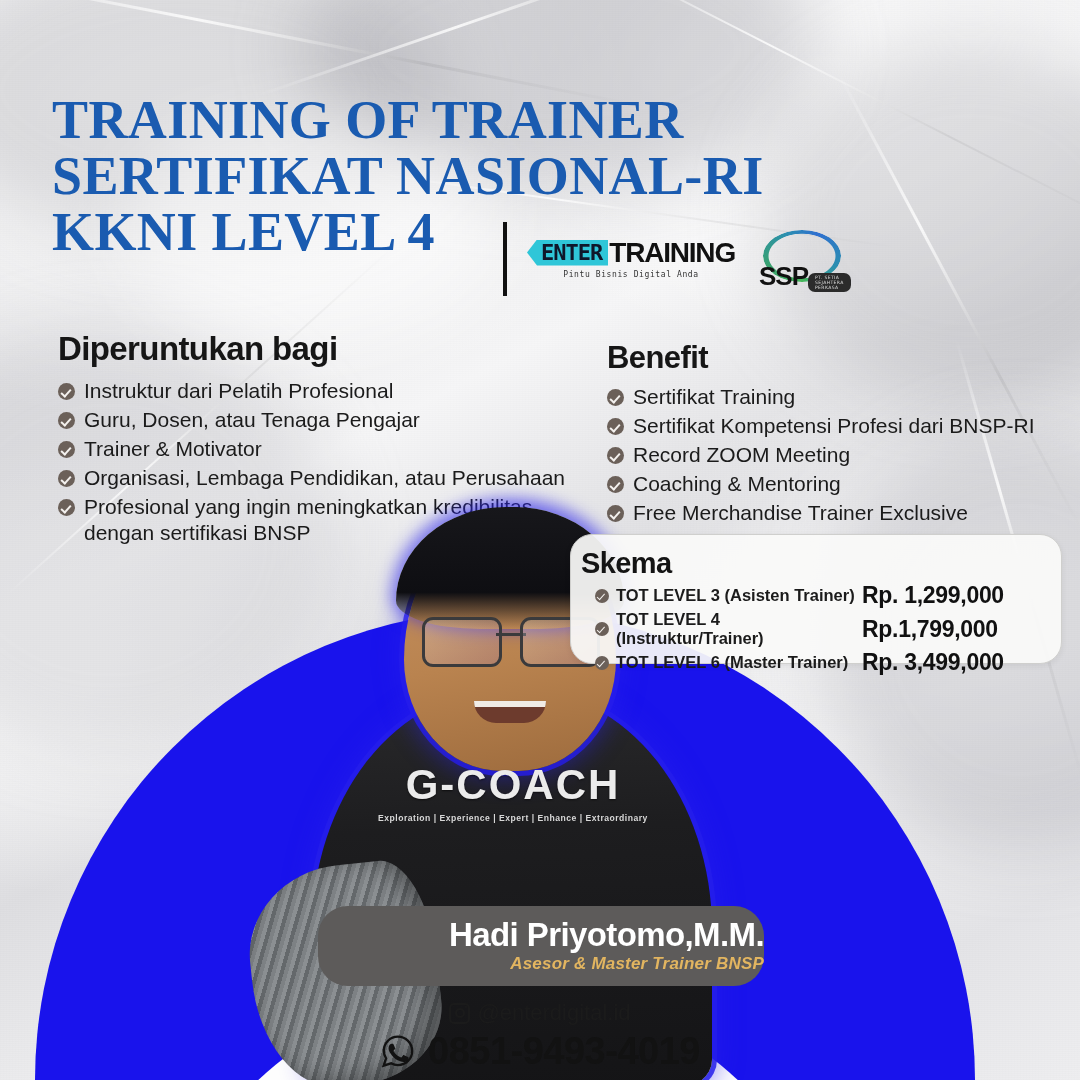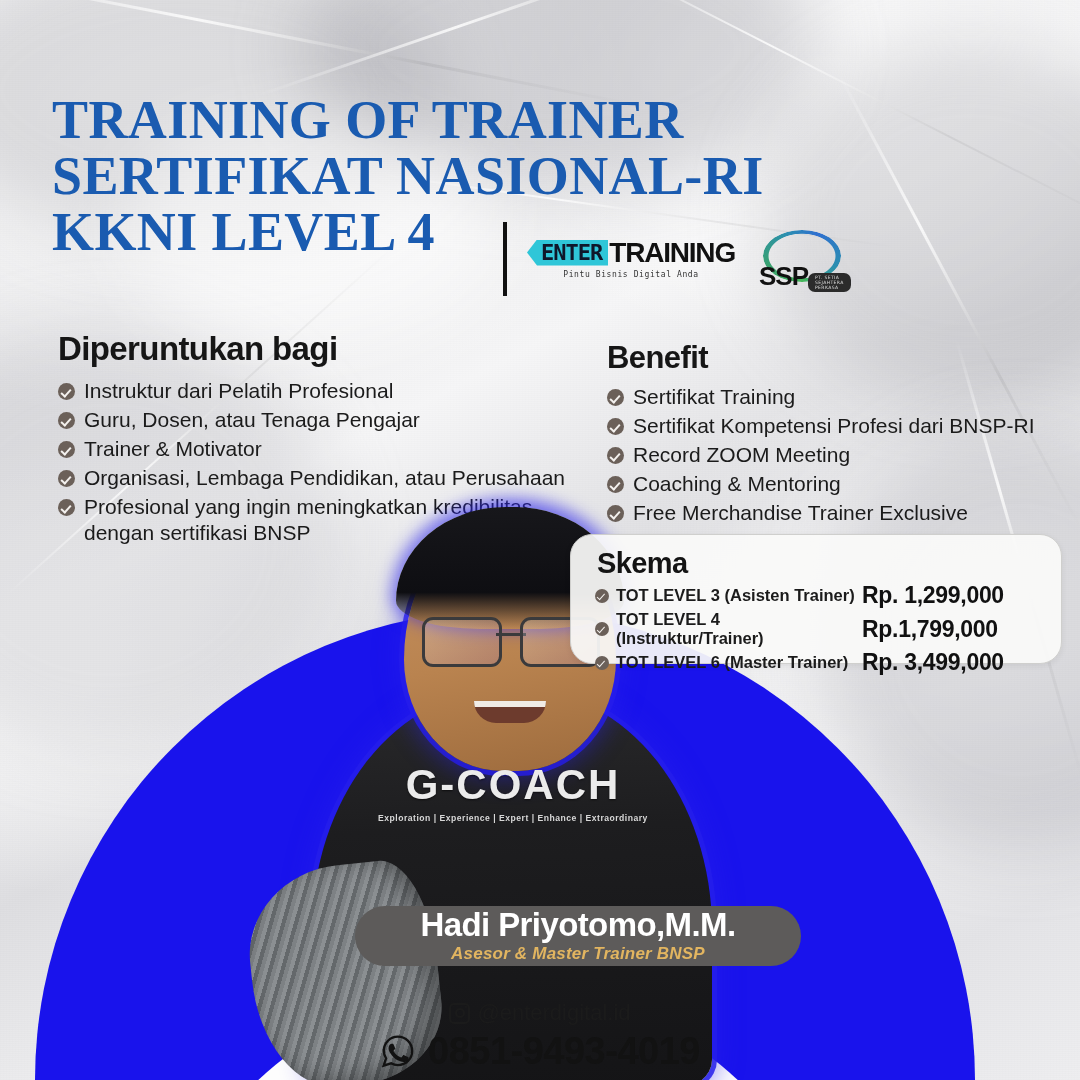--- a/index.html
+++ b/index.html
@@ -71,21 +71,21 @@
        position:relative;margin-top:5px;margin-right:9px;}
   .chk::after{content:"";position:absolute;left:4.5px;top:4px;width:4px;height:8px;
        border:solid #f4f1ee;border-width:0 2px 2px 0;transform:rotate(42deg);}
   .li-txt{font-size:21px;line-height:26px;color:#1b1b1b;font-weight:400;}
   .right-col .li-txt{font-size:21px;line-height:26px;}
 
   
   .skema{position:absolute;left:570px;top:534px;width:490px;height:128px;
     background:rgba(250,250,249,.93);border:1px solid #cfcfcd;border-radius:22px;
     box-shadow:0 2px 6px rgba(0,0,0,.07);}
-  .skema h3{margin:12px 0 2px 26px;font-size:29px;font-weight:700;color:#141414;letter-spacing:-.6px;}
+  .skema h3{margin:12px 0 2px 10px;font-size:29px;font-weight:700;color:#141414;letter-spacing:-.6px;}
   .skema-rows{margin:0 12px 0 24px;}
   .srow{display:flex;align-items:center;margin-bottom:1px;}
   .srow .chk{width:14px;height:14px;margin-top:0;margin-right:7px;}
   .srow .chk::after{left:3.6px;top:3px;width:3.2px;height:6.5px;border-width:0 1.8px 1.8px 0;}
   .s-label{font-size:16.5px;color:#1b1b1b;font-weight:600;width:246px;}
   .s-price{font-size:23px;font-weight:700;color:#111;letter-spacing:-.3px;white-space:nowrap;}
 
   
   .blue-circle{position:absolute;left:35px;top:610px;width:940px;height:940px;
     border-radius:50%;background:#1913ec;}
@@ -117,23 +117,23 @@
   .shirt-text{position:absolute;left:126px;top:256px;width:322px;text-align:center;}
   .shirt-main{font-family:"Liberation Sans", sans-serif;font-weight:700;font-size:42px;
     color:#ebebeb;letter-spacing:2px;text-shadow:0 1px 2px rgba(0,0,0,.6);}
   .shirt-sub{font-size:8.6px;color:#d8d8d8;letter-spacing:.5px;margin-top:4px;font-weight:600;}
   .towel{position:absolute;left:26px;top:360px;width:186px;height:220px;
     background:repeating-linear-gradient(112deg,#8b8f92 0 4px,#64686b 4px 8px,#7d8184 8px 12px);
     border-radius:52% 26% 46% 40%/40% 48% 34% 52%;transform:rotate(-6deg);
     box-shadow:inset -14px -8px 24px rgba(0,0,0,.4);}
 
   
-  .name-banner{position:absolute;left:318px;top:906px;width:446px;height:60px;
+  .name-banner{position:absolute;left:318px;top:906px;width:446px;height:80px;
     background:#5d5b5a;border-radius:30px;display:flex;flex-direction:column;
-    align-items:center;justify-content:center;margin-left:37px;}
+    align-items:flex-end;justify-content:center;}
   .name-main{font-size:33px;font-weight:700;color:#ffffff;letter-spacing:-.6px;line-height:34px;}
   .name-sub{font-size:17px;font-weight:700;font-style:italic;color:#e2b560;letter-spacing:.2px;margin-top:2px;}
 
   
   .contact{position:absolute;left:0;top:1000px;width:1080px;text-align:center;}
   .ig-row{display:inline-flex;align-items:center;gap:7px;font-size:22px;color:#1b1b1b;font-weight:500;}
   .wa-row{display:inline-flex;align-items:center;gap:12px;font-size:38px;color:#121212;font-weight:700;letter-spacing:-.5px;margin-top:2px;}
   .ig-ico{width:17px;height:17px;border:2.2px solid #1b1b1b;border-radius:5px;position:relative;display:inline-block;}
   .ig-ico::before{content:"";position:absolute;left:3.5px;top:3.5px;width:6px;height:6px;border:2px solid #1b1b1b;border-radius:50%;}
   .ig-ico::after{content:"";position:absolute;right:1.5px;top:1.5px;width:2.4px;height:2.4px;background:#1b1b1b;border-radius:50%;}

